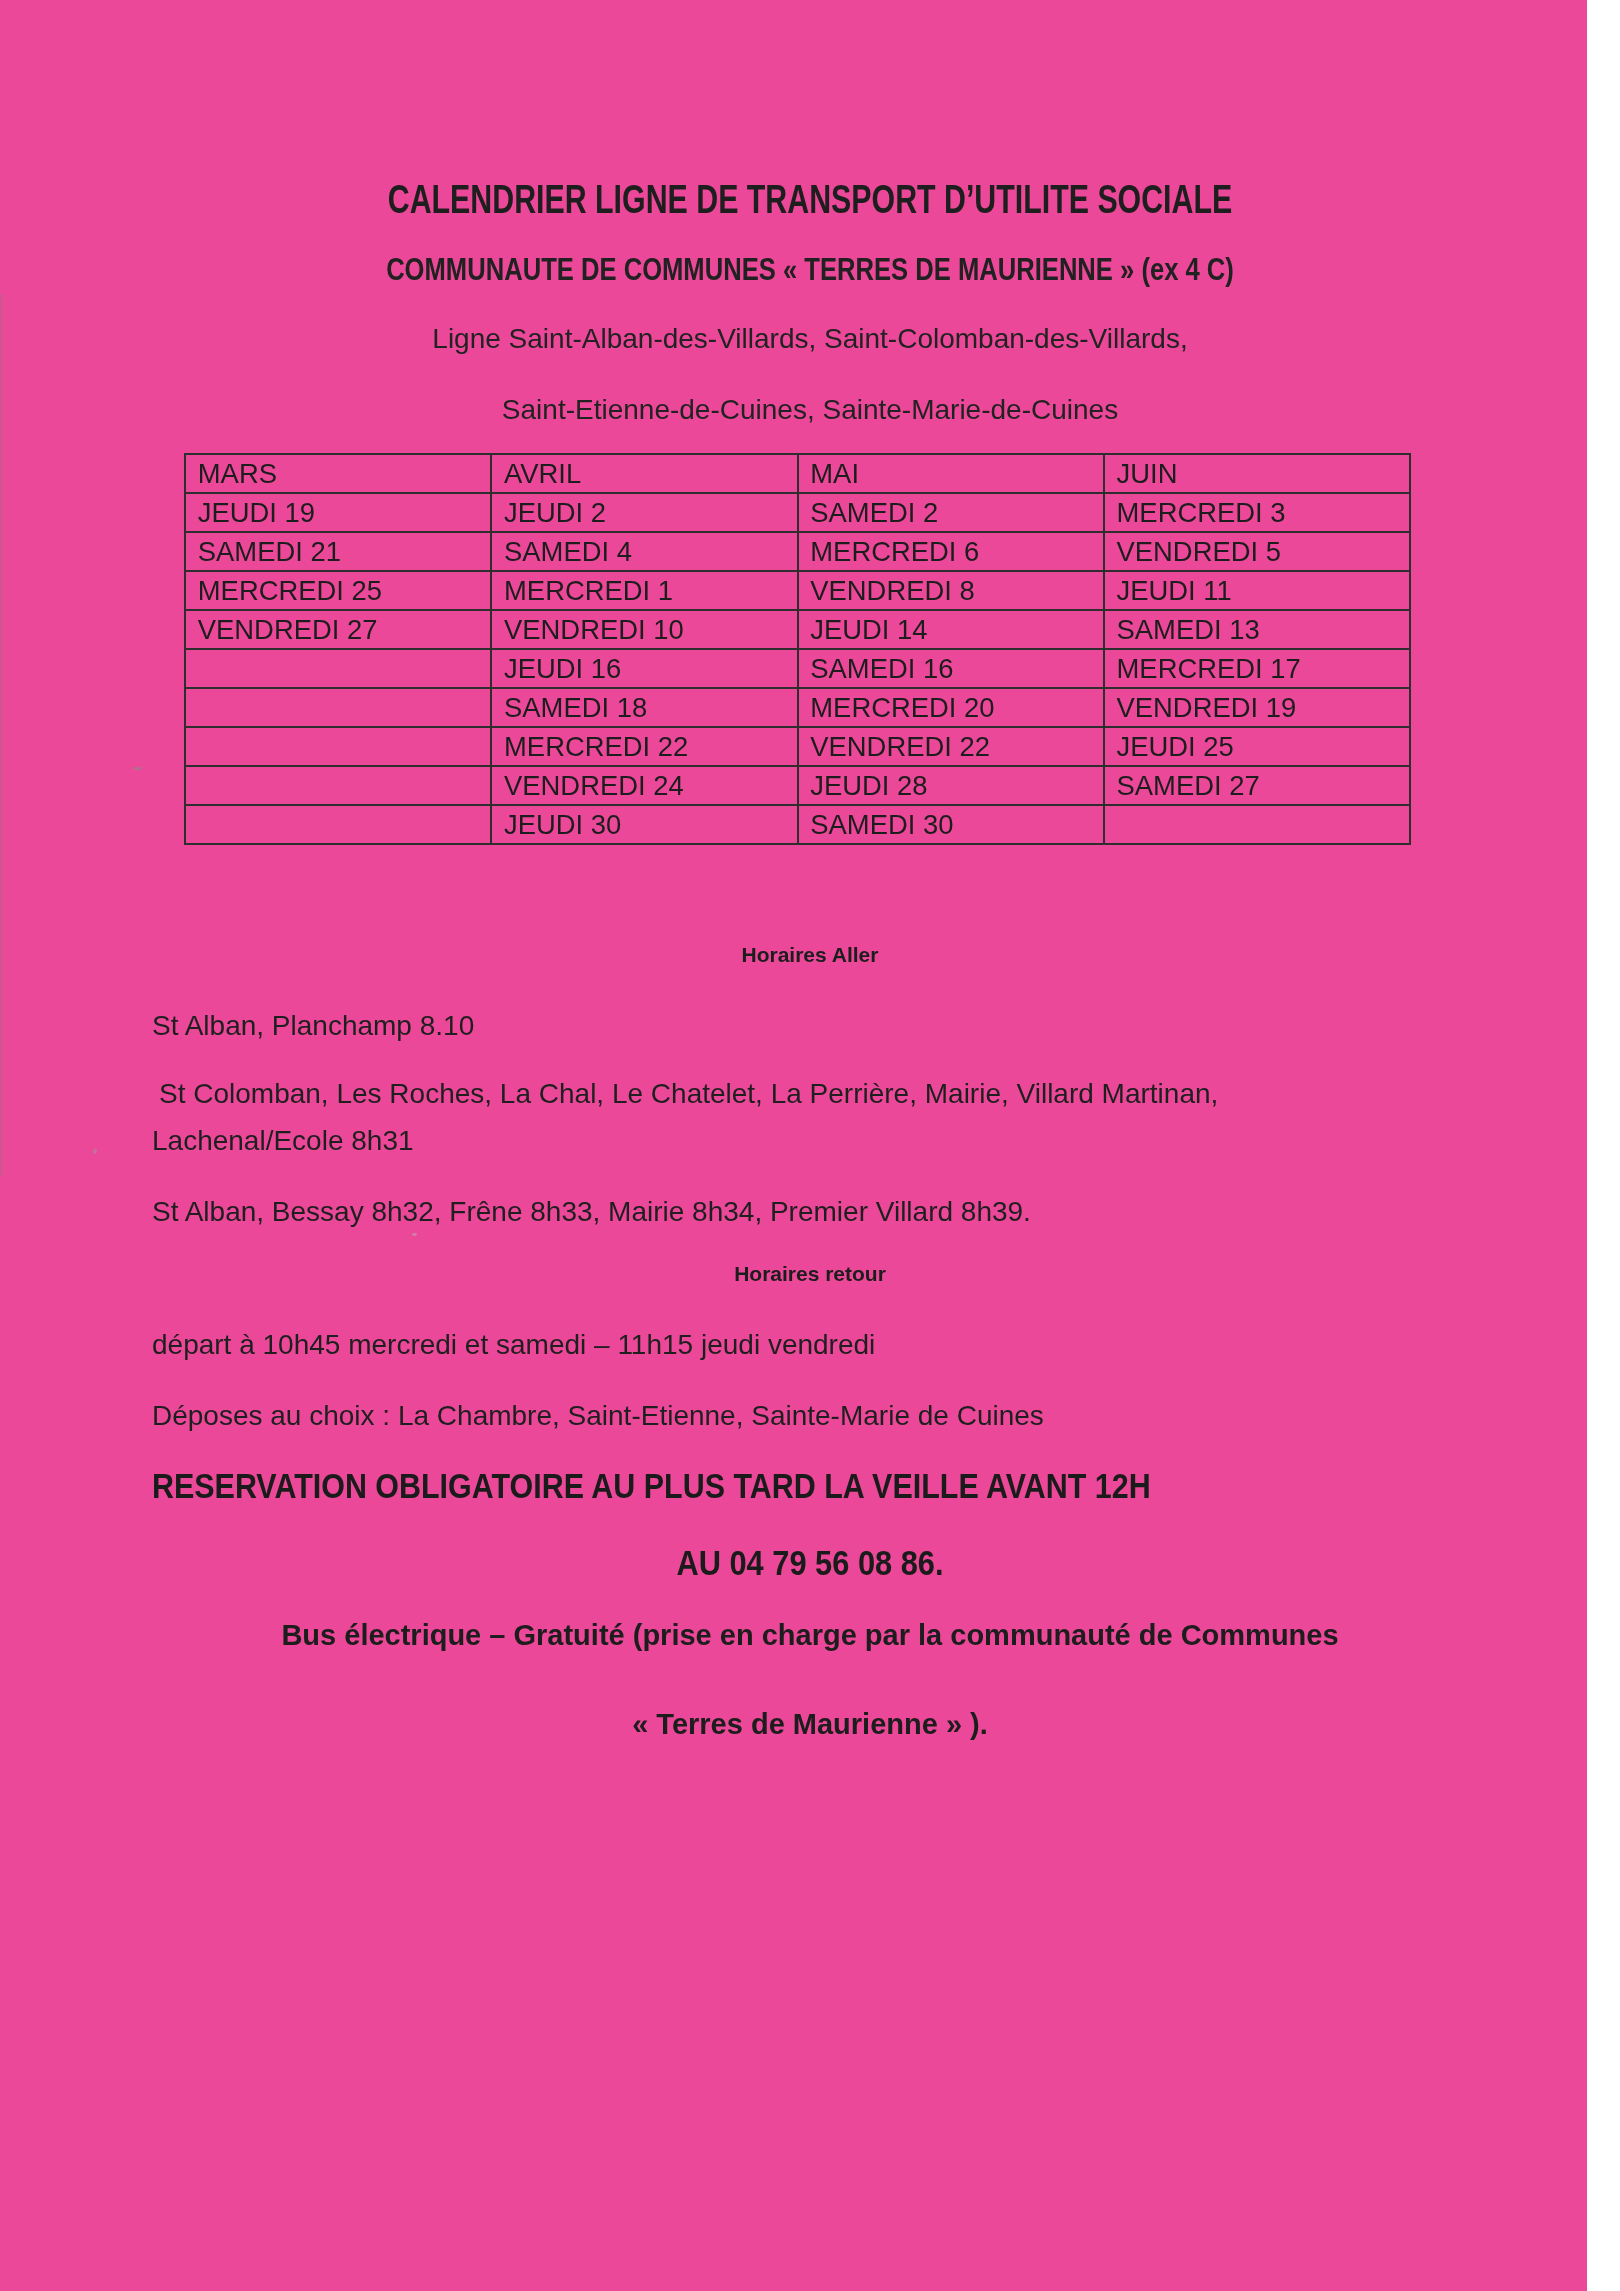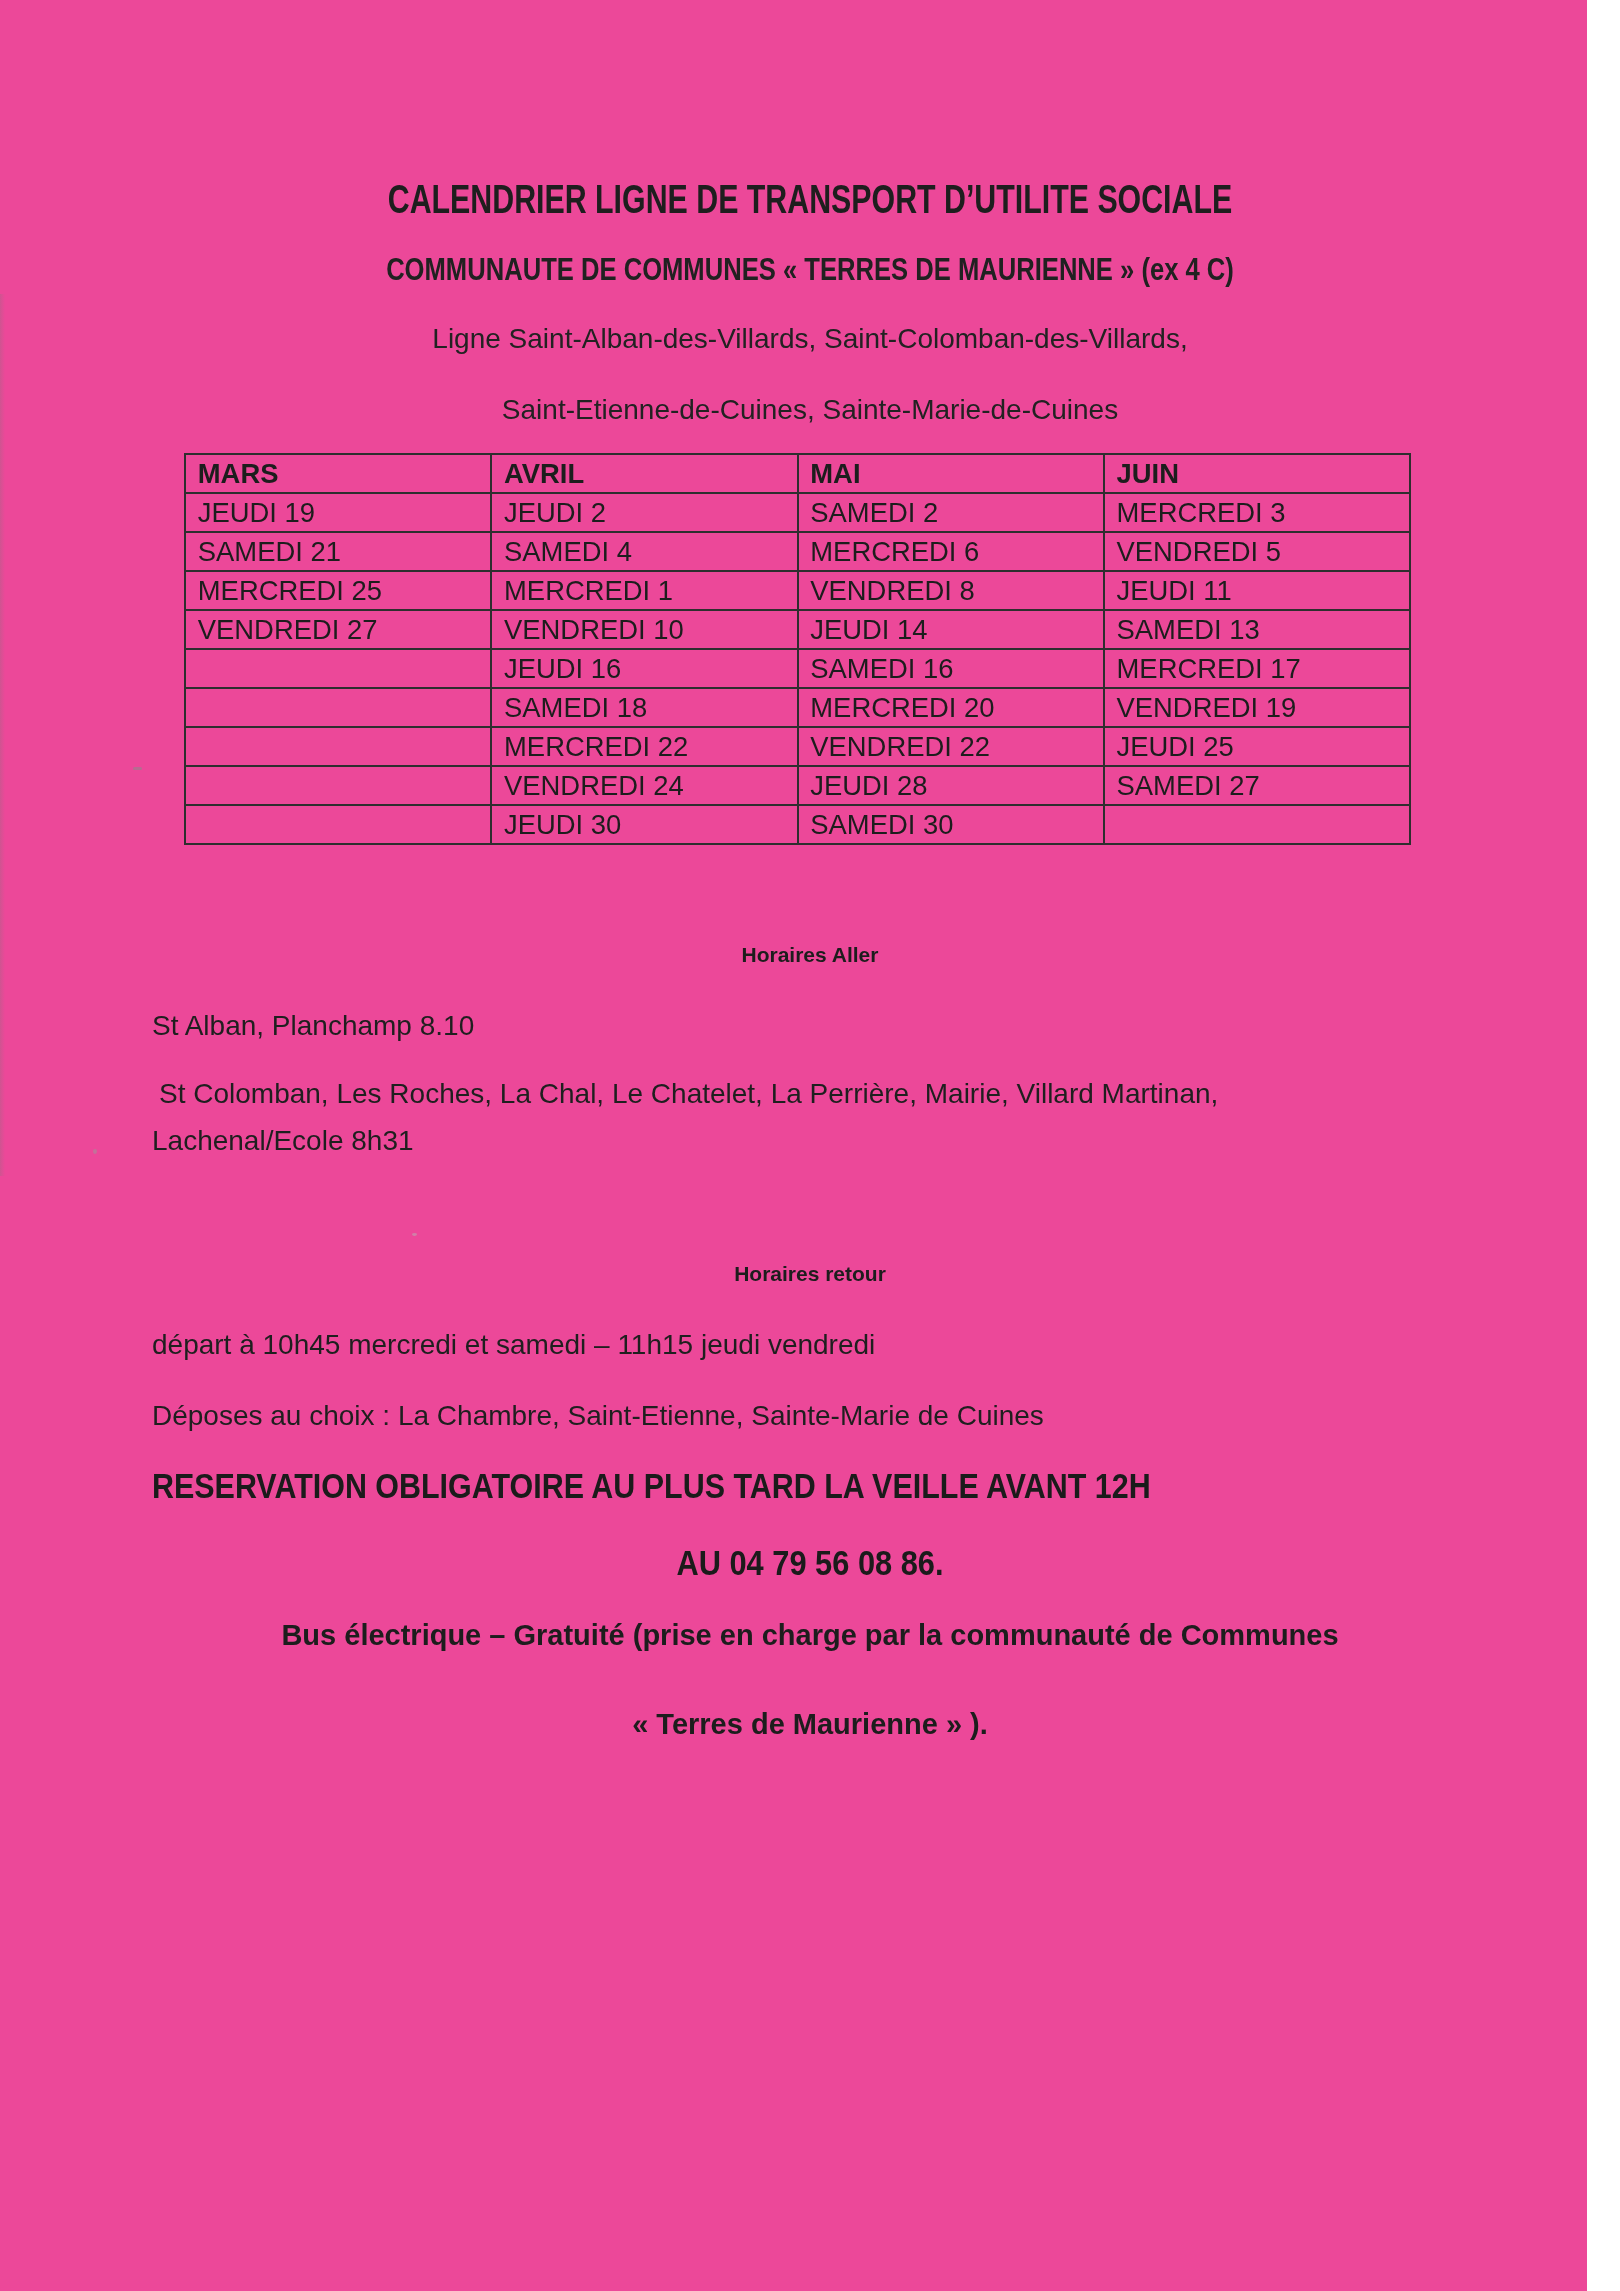--- a/index.html
+++ b/index.html
@@ -35,21 +35,21 @@
     border:2px solid #2e2e2e;
     height:37px;
     padding:0 3.9px 0 11.8px;
     font-size:27.4px;
     text-align:left;
     vertical-align:middle;
     white-space:nowrap;
     overflow:hidden;
     color:#1d1d1d;
   }
-  table.calendar th { font-weight:bold;margin-top:46px; }
+  table.calendar th { font-weight:normal;margin-top:46px; }
   table.calendar td { font-weight:normal; }
 
   .sec-heading { font-size:21px; font-weight:bold; color:#1d1d1d; }
   .heading-aller  { top:943px; }
   .heading-retour { top:1262px; }
 
   .para { left:152px; font-size:28px; color:#1f1f1f; white-space:nowrap; }
   .p-planchamp { top:1010px; }
   .p-colomban  { top:1078px; left:159px; }
   .p-lachenal  { top:1125px; }
@@ -153,20 +153,21 @@
         <td>SAMEDI 30</td>
         <td></td>
       </tr>
     </tbody>
   </table>
 
   <div class="abs centered sec-heading heading-aller">Horaires Aller</div>
   <div class="abs para p-planchamp">St Alban, Planchamp 8.10</div>
   <div class="abs para p-colomban">St Colomban, Les Roches, La Chal, Le Chatelet, La Perrière, Mairie, Villard Martinan,</div>
   <div class="abs para p-lachenal">Lachenal/Ecole 8h31</div>
+  <div class="abs para p-bessay">St Alban, Bessay 8h32, Frêne 8h33, Mairie 8h34, Premier Villard 8h39.</div>
 
   <div class="abs centered sec-heading heading-retour">Horaires retour</div>
   <div class="abs para p-depart">départ à 10h45 mercredi et samedi – 11h15 jeudi vendredi</div>
   <div class="abs para p-deposes">Déposes au choix : La Chambre, Saint-Etienne, Sainte-Marie de Cuines</div>
 
   <div class="abs reservation">RESERVATION OBLIGATOIRE AU PLUS TARD LA VEILLE AVANT 12H</div>
   <div class="abs centered phone">AU 04 79 56 08 86.</div>
   <div class="abs centered bus1">Bus électrique – Gratuité (prise en charge par la communauté de Communes</div>
   <div class="abs centered bus2">« Terres de Maurienne » ).</div>
 

